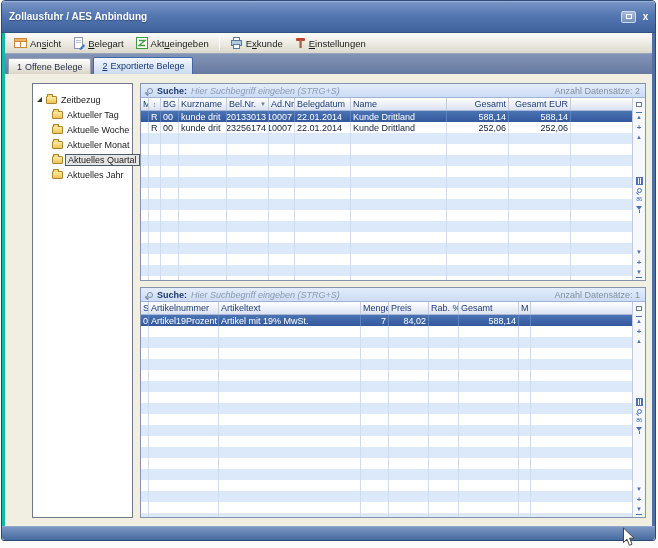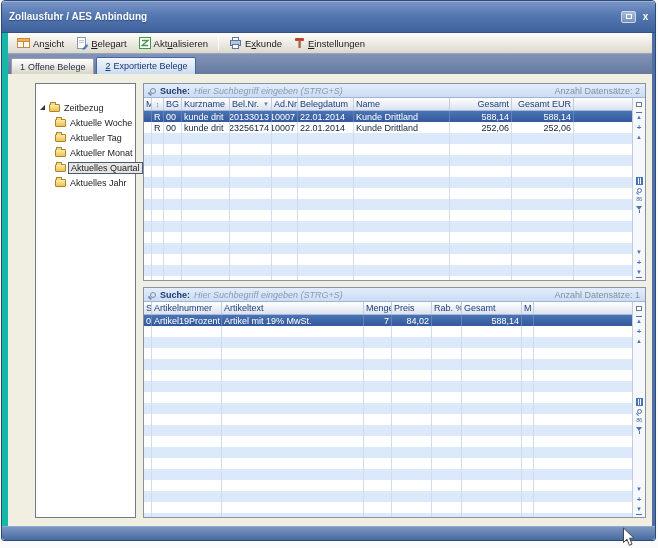--- a/index.html
+++ b/index.html
@@ -15,21 +15,21 @@
               border-bottom:1px solid #34527f; box-shadow:inset 0 1px 0 #9db2d6; }
   .title { color:#fff; font-size:10px; font-weight:bold; text-shadow:0 1px 1px #2a4a7c; white-space:nowrap; }
   .winbtns { margin-left:auto; display:flex; align-items:center; gap:4px; }
   .btn-restore { width:15px; height:12px; border:1px solid #cdd9ec; border-radius:2px;
                  background:linear-gradient(#a9bcd9,#7591bd); display:flex; align-items:center; justify-content:center; }
   .btn-restore i { display:block; width:6px; height:5px; border:1px solid #fff; }
   .btn-close { color:#fff; font-size:10px; font-weight:bold; width:11px; text-align:center; line-height:12px; }
 
   
   .frame { flex:1; display:flex; flex-direction:column; min-height:0;
-           border-left:6px solid #14b8a6; border-right:3px solid #4f70a6; background:#f1efe2; }
+           border-left:3px solid #14b8a6; border-right:3px solid #4f70a6; background:#f1efe2; }
 
   
   .toolbar { height:21px; flex:none; display:flex; align-items:center; gap:2px; padding:0 4px;
              background:linear-gradient(#fefefc,#dcd8cb); border-bottom:1px solid #9aa5bd; }
   .tbtn { display:flex; align-items:center; gap:3px; padding:1px 4px; font-size:9.5px; color:#1c1c1c;
           border:1px solid transparent; border-radius:2px; white-space:nowrap; }
   .tbtn u { text-decoration:underline; }
   .tsep { width:1px; height:14px; background:#b4b0a2; border-right:1px solid #fff; margin:0 3px; }
   .tbtn svg { flex:none; }
 
@@ -41,21 +41,21 @@
   .tab .num { margin-right:3px; }
   .tab-idle { background:linear-gradient(#ffffff,#d9d5c8); border:1px solid #98a0b0; border-bottom:none; color:#26324e; }
   .tab-active { height:17px; background:linear-gradient(#f3f7fe,#ccdaf0); border:1px solid #3f68ac; border-bottom:none; color:#16386e; }
   .tab-active .num { text-decoration:underline; }
 
   
   .content { flex:1; position:relative; background:#f1efe2; min-height:0; }
 
   
   .tree { position:absolute; left:27px; top:9px; bottom:8px; width:101px; background:#fff;
-          border:1px solid #6f7a8c; font-size:9px; color:#1a1a1a; padding-top:16px; }
+          border:1px solid #6f7a8c; font-size:9px; color:#1a1a1a; padding-top:8px; }
   .titem { height:15px; display:flex; align-items:center; gap:4px; padding-left:19px; white-space:nowrap; }
   .titem.root { padding-left:4px; }
   .expander { width:0; height:0; border-left:5px solid transparent; border-bottom:5px solid #343434; flex:none; }
   .folder { width:11px; height:8px; position:relative; flex:none; border-radius:1px;
             background:linear-gradient(#fdeaa4,#eec353); border:1px solid #ab842e; }
   .folder::before { content:""; position:absolute; top:-3px; left:0; width:4px; height:2px;
                     background:#f6d87e; border:1px solid #ab842e; border-bottom:none; border-radius:1px 1px 0 0; }
   .tsel { border:1px solid #4e5a68; background:#e5e5e5; padding:0 2px; margin-left:-2px; }
 
   
@@ -167,21 +167,21 @@
             <line x1="3" y1="5.5" x2="8" y2="5.5" stroke="#b8c4d4"></line>
             <path d="M6 12 L11 7 L12 9 L8 13 Z" fill="#4a78c0"></path>
           </svg>
         <span><span></span><u>B</u><span>elegart</span></span>
       </span>
       <span class="tbtn">
         <svg width="12" height="12">
             <rect x="0.5" y="0.5" width="11" height="11" fill="#fff" stroke="#3c9c44"></rect>
             <path d="M3 3.5 h6 l-6 5 h6" stroke="#3c9c44" stroke-width="1.3" fill="none"></path>
           </svg>
-        <span><span>Akt</span><u>u</u><span>alisieren</span></span>
+        <span><span>Akt</span><u>u</u><span>eingeben</span></span>
       </span>
       <span class="tsep"></span>
       <span class="tbtn">
         <svg width="13" height="12">
             <rect x="3.5" y="0.5" width="6" height="4" fill="#fff" stroke="#5878a0"></rect>
             <rect x="1.5" y="3.5" width="10" height="5" fill="#b8c8dc" stroke="#5878a0"></rect>
             <rect x="3.5" y="7.5" width="6" height="4" fill="#fff" stroke="#5878a0"></rect>
           </svg>
         <span><span>E</span><u>x</u><span>kunde</span></span>
       </span>
@@ -208,25 +208,25 @@
     <div class="content">
 
       <div class="tree">
         <div class="titem root">
           <span class="expander"></span>
           <span class="folder"></span>
           <span>Zeitbezug</span>
         </div>
         <div class="titem">
           <span class="folder"></span>
+          <span>Aktueller Tag</span>
+        </div>
+        <div class="titem">
+          <span class="folder"></span>
           <span>Aktuelle Woche</span>
-        </div>
-        <div class="titem">
-          <span class="folder"></span>
-          <span>Aktueller Tag</span>
         </div>
         <div class="titem">
           <span class="folder"></span>
           <span>Aktueller Monat</span>
         </div>
         <div class="titem">
           <span class="folder"></span>
           <span class="tsel">Aktuelles Quartal</span>
         </div>
         <div class="titem">

